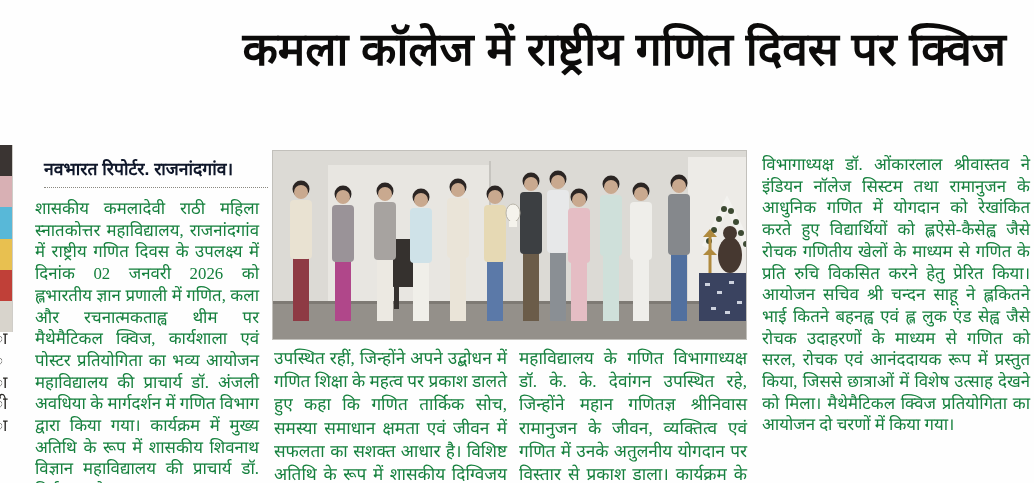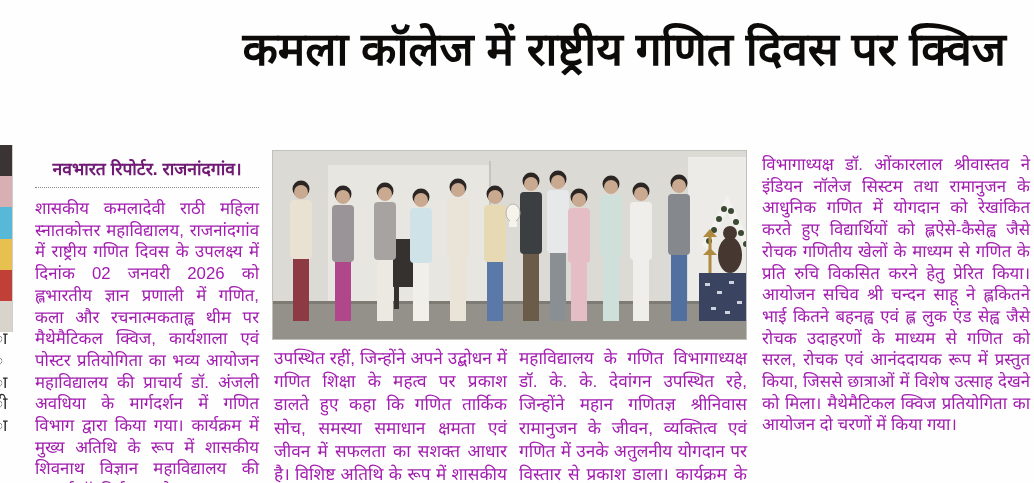--- a/index.html
+++ b/index.html
@@ -21,26 +21,26 @@
     position:absolute; left:0; top:145px; width:13px; height:187px;
     display:flex; flex-direction:column; border-right:1px solid #cfcdc8;
   }
   .left-strip-photo div { flex:1; }
   .left-strip-chars {
     position:absolute; left:0; top:328px; width:12px; overflow:hidden;
     font-size:17px; line-height:21.8px; color:#2a2825;
   }
   .left-strip-chars span { display:block; margin-left:-7px; }
   
-  .col { position:absolute; text-align:justify; color:#a21caf; }
+  .col { position:absolute; text-align:justify; color:#15803d;font-family:Liberation Serif, serif; }
   .col p { text-align:justify; }
   .byline {
-    position:absolute; left:35px; top:156px; width:224px;
-    font-weight:700; font-size:17.5px; color:#701a75;
-    padding-bottom:7px; border-bottom:1px dotted #8a8880;text-align:center;
+    position:absolute; left:44px; top:156px; width:224px;
+    font-weight:700; font-size:17.5px; color:#0f172a;
+    padding-bottom:7px; border-bottom:1px dotted #8a8880;
   }
   .col-left  { left:35px;  top:198px; width:224px; font-size:16.8px; line-height:21.7px; }
   .col-mid-a { left:274px; top:347px; width:233px; font-size:17.2px; line-height:23.2px; }
   .col-mid-b { left:519px; top:347px; width:228px; font-size:17.2px; line-height:23.2px; }
   .col-right { left:762px; top:154px; width:268px; font-size:16.8px; line-height:21.7px; }
   
   .photo {
     position:absolute; left:273px; top:151px; width:473px; height:188px;
     background:#dcdad5; outline:1px solid #c2c0bb;
   }

